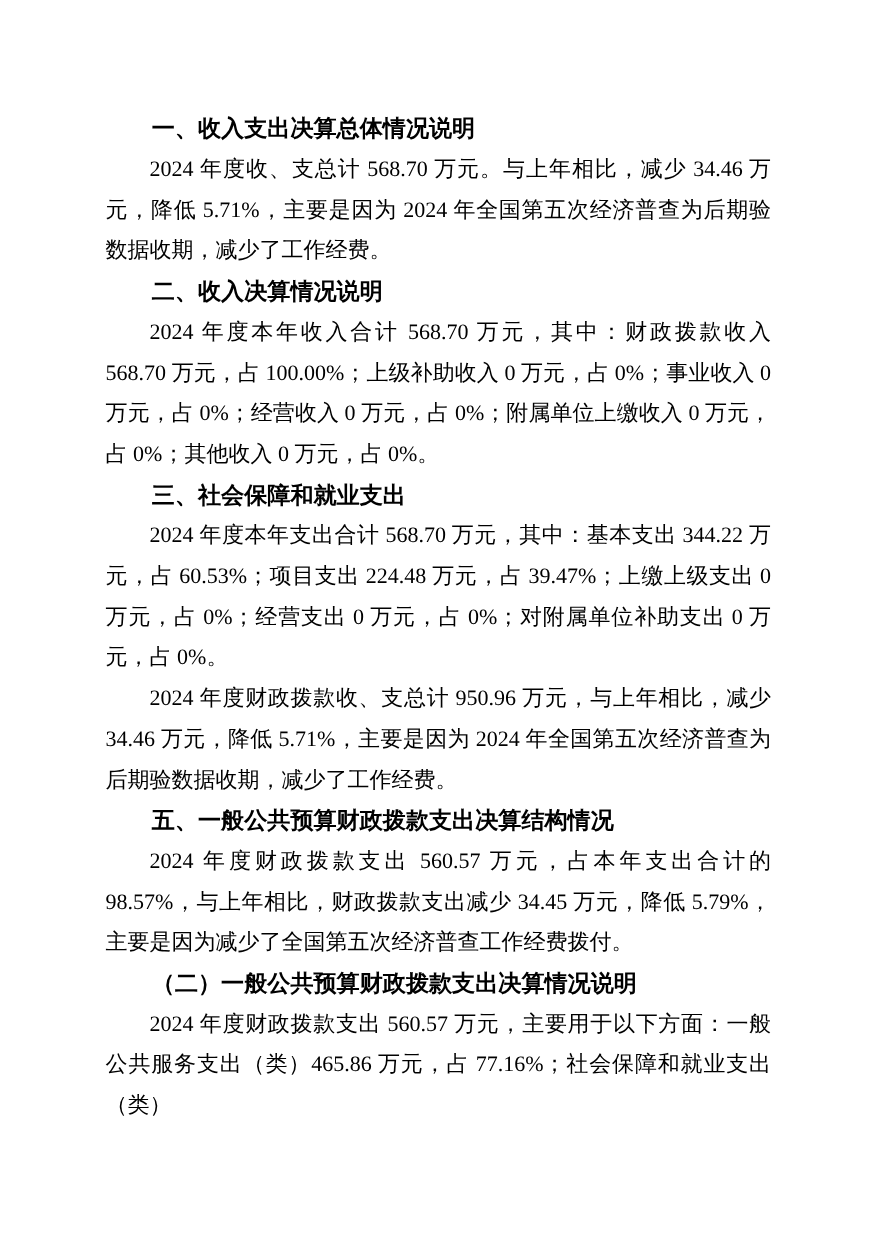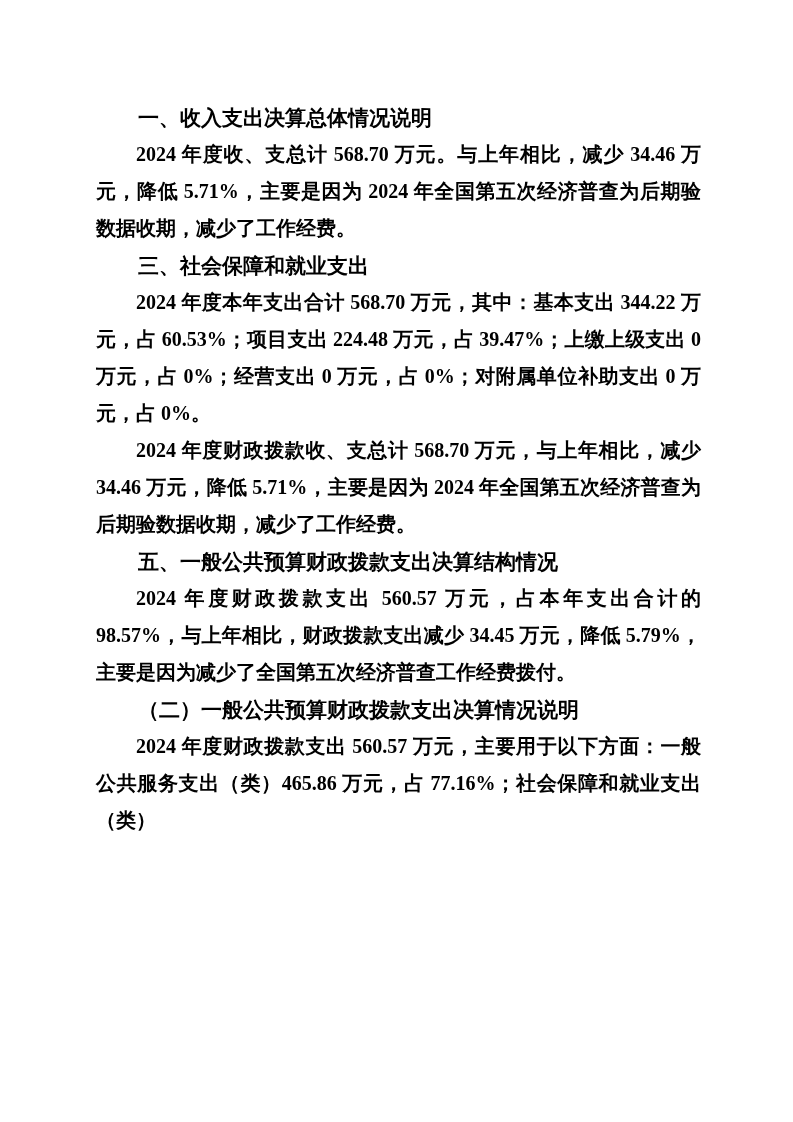--- a/index.html
+++ b/index.html
@@ -22,40 +22,42 @@
     font-family: "Liberation Sans", "DejaVu Sans", sans-serif;
     font-weight: 700;
     font-size: 21px;
     line-height: 37px;
     text-indent: 2em;
     color: #000000;
     white-space: nowrap;
   }
   .doc-paragraph {
     font-family: "Liberation Serif", "DejaVu Serif", serif;
-    font-weight: 700;
+    font-weight: 400;
     font-size: 20px;
     line-height: 37px;
     text-indent: 2em;
     text-align: justify;
     color: #000000;
   }
 </style>
 </head>
 <body>
 
 <div class="page">
   <h2 class="doc-block doc-heading">一、收入支出决算总体情况说明</h2>
   <p class="doc-block doc-paragraph">2024 年度收、支总计 568.70 万元。与上年相比，减少 34.46 万元，降低 5.71%，主要是因为 2024 年全国第五次经济普查为后期验数据收期，减少了工作经费。</p>
 
+  <h2 class="doc-block doc-heading">二、收入决算情况说明</h2>
+  <p class="doc-block doc-paragraph">2024 年度本年收入合计 568.70 万元，其中：财政拨款收入 568.70 万元，占 100.00%；上级补助收入 0 万元，占 0%；事业收入 0 万元，占 0%；经营收入 0 万元，占 0%；附属单位上缴收入 0 万元，占 0%；其他收入 0 万元，占 0%。</p>
 
   <h2 class="doc-block doc-heading">三、社会保障和就业支出</h2>
   <p class="doc-block doc-paragraph">2024 年度本年支出合计 568.70 万元，其中：基本支出 344.22 万元，占 60.53%；项目支出 224.48 万元，占 39.47%；上缴上级支出 0 万元，占 0%；经营支出 0 万元，占 0%；对附属单位补助支出 0 万元，占 0%。</p>
 
-  <p class="doc-block doc-paragraph">2024 年度财政拨款收、支总计 568.70 万元，与上年相比，减少 34.46 万元，降低 5.71%，主要是因为 2024 年全国第五次经济普查为后期验数据收期，减少了工作经费。</p>
+  <p class="doc-block doc-paragraph">2024 年度财政拨款收、支总计 950.96 万元，与上年相比，减少 34.46 万元，降低 5.71%，主要是因为 2024 年全国第五次经济普查为后期验数据收期，减少了工作经费。</p>
 
   <h2 class="doc-block doc-heading">五、一般公共预算财政拨款支出决算结构情况</h2>
 
   <p class="doc-block doc-paragraph">2024 年度财政拨款支出 560.57 万元，占本年支出合计的 98.57%，与上年相比，财政拨款支出减少 34.45 万元，降低 5.79%，主要是因为减少了全国第五次经济普查工作经费拨付。</p>
 
   <h3 class="doc-block doc-heading">（二）一般公共预算财政拨款支出决算情况说明</h3>
   <p class="doc-block doc-paragraph">2024 年度财政拨款支出 560.57 万元，主要用于以下方面：一般公共服务支出（类）465.86 万元，占 77.16%；社会保障和就业支出（类）</p>
 </div>
 
 </body></html>

